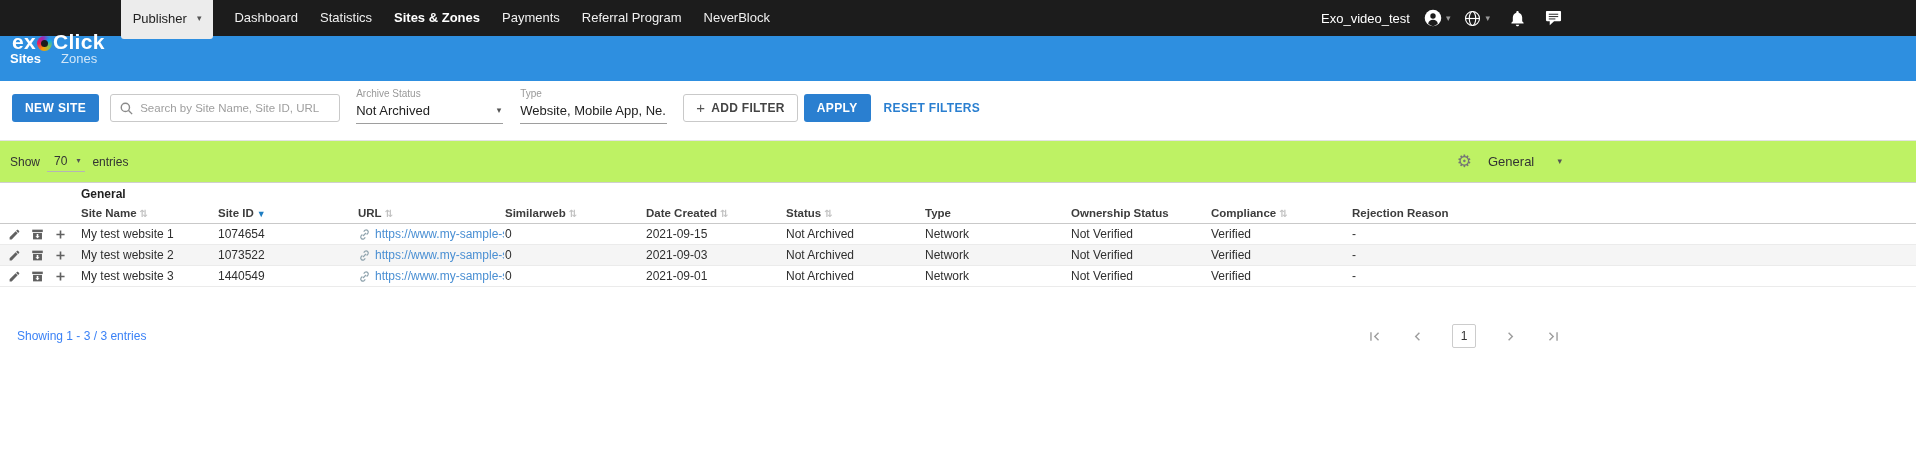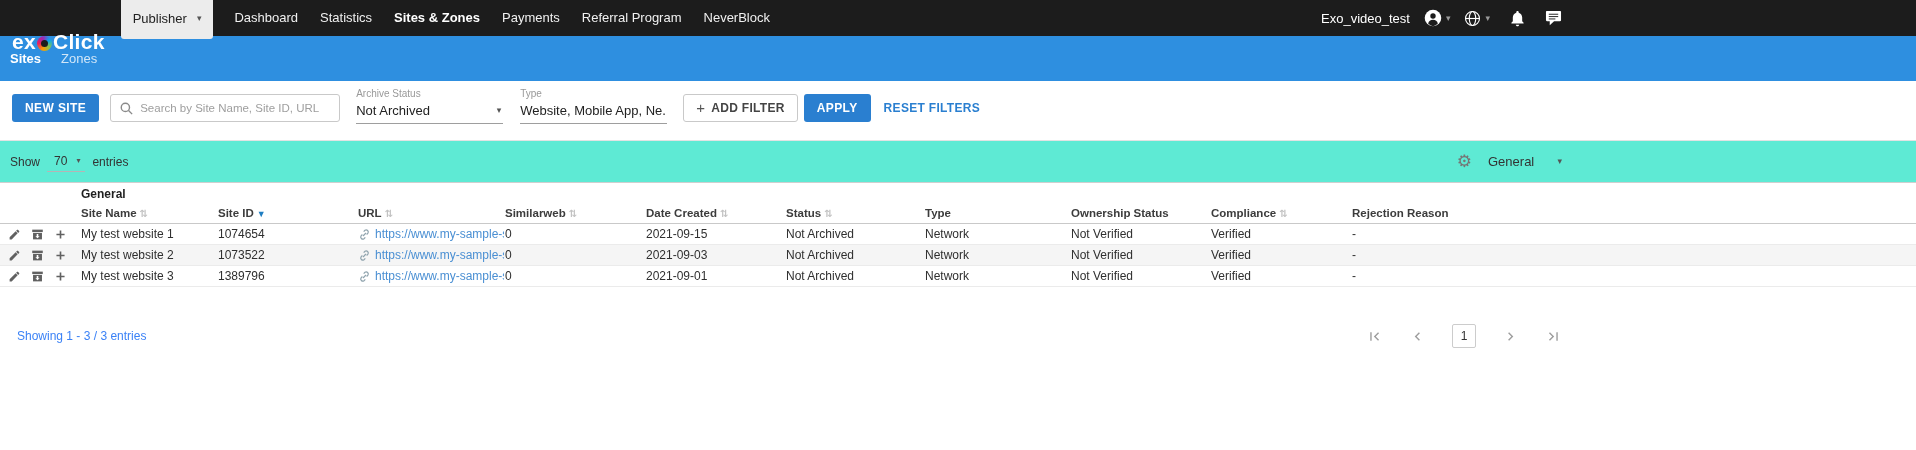--- a/index.html
+++ b/index.html
@@ -72,21 +72,21 @@
     display:flex; align-items:center; gap:6px; cursor:pointer; font-family:inherit;
   }
   .btn-outline .plus { font-size:15px; font-weight:normal; color:#555; margin-top:-1px; }
   .btn-primary.apply { margin-left:6px; }
   .link-btn {
     margin-left:13px; color:#2a7fd0; font-size:12px; font-weight:bold; letter-spacing:.3px;
     line-height:28px; text-decoration:none; cursor:pointer;
   }
 
   
-  .controls { height:41px; display:flex; align-items:center; padding:0 354px 0 10px; font-size:12px; color:#333; background:#5eead4; }
+  .controls { height:41px; display:flex; align-items:center; padding:0 354px 0 10px; font-size:12px; color:#333; background:#bef264; }
   .page-size {
     margin:0 7px; border-bottom:1px solid #b5b5b5; padding:2px 5px 3px 7px;
     display:inline-flex; align-items:center; gap:9px; cursor:pointer;
   }
   .page-size .caret { color:#555; font-size:8px; }
   .controls-right { margin-left:auto; display:flex; align-items:center; gap:16px; }
   .gear { font-size:17px; color:#757575; cursor:pointer; line-height:1; }
   .view-select { display:inline-flex; align-items:center; justify-content:space-between; width:74px; font-size:13px; color:#333; cursor:pointer; }
   .view-select .caret { color:#555; }
 
@@ -387,21 +387,21 @@
               </svg>
             </span>
       <span class="act">
               <svg width="13" height="13" viewBox="0 0 16 16" fill="#616161">
                 <path d="M7 3h2v4h4v2H9v4H7V9H3V7h4z"></path>
               </svg>
             </span>
     </div>
         </td>
     <td>My test website 3</td>
-    <td>1389796</td>
+    <td>1440549</td>
     <td>
           <div class="url-cell">
       <span style="display:inline-flex;">
               <svg width="13" height="13" viewBox="0 0 16 16" fill="none" stroke="#90a4ae" stroke-width="1.5">
                 <path d="M6.2 9.8l3.6-3.6"></path>
                 <path d="M7 4.4l1.6-1.6a2.6 2.6 0 0 1 3.6 3.6L10.6 8"></path>
                 <path d="M9 11.6l-1.6 1.6a2.6 2.6 0 0 1-3.6-3.6L5.4 8"></path>
               </svg>
             </span>
       <a>https://www.my-sample-sit...</a>

